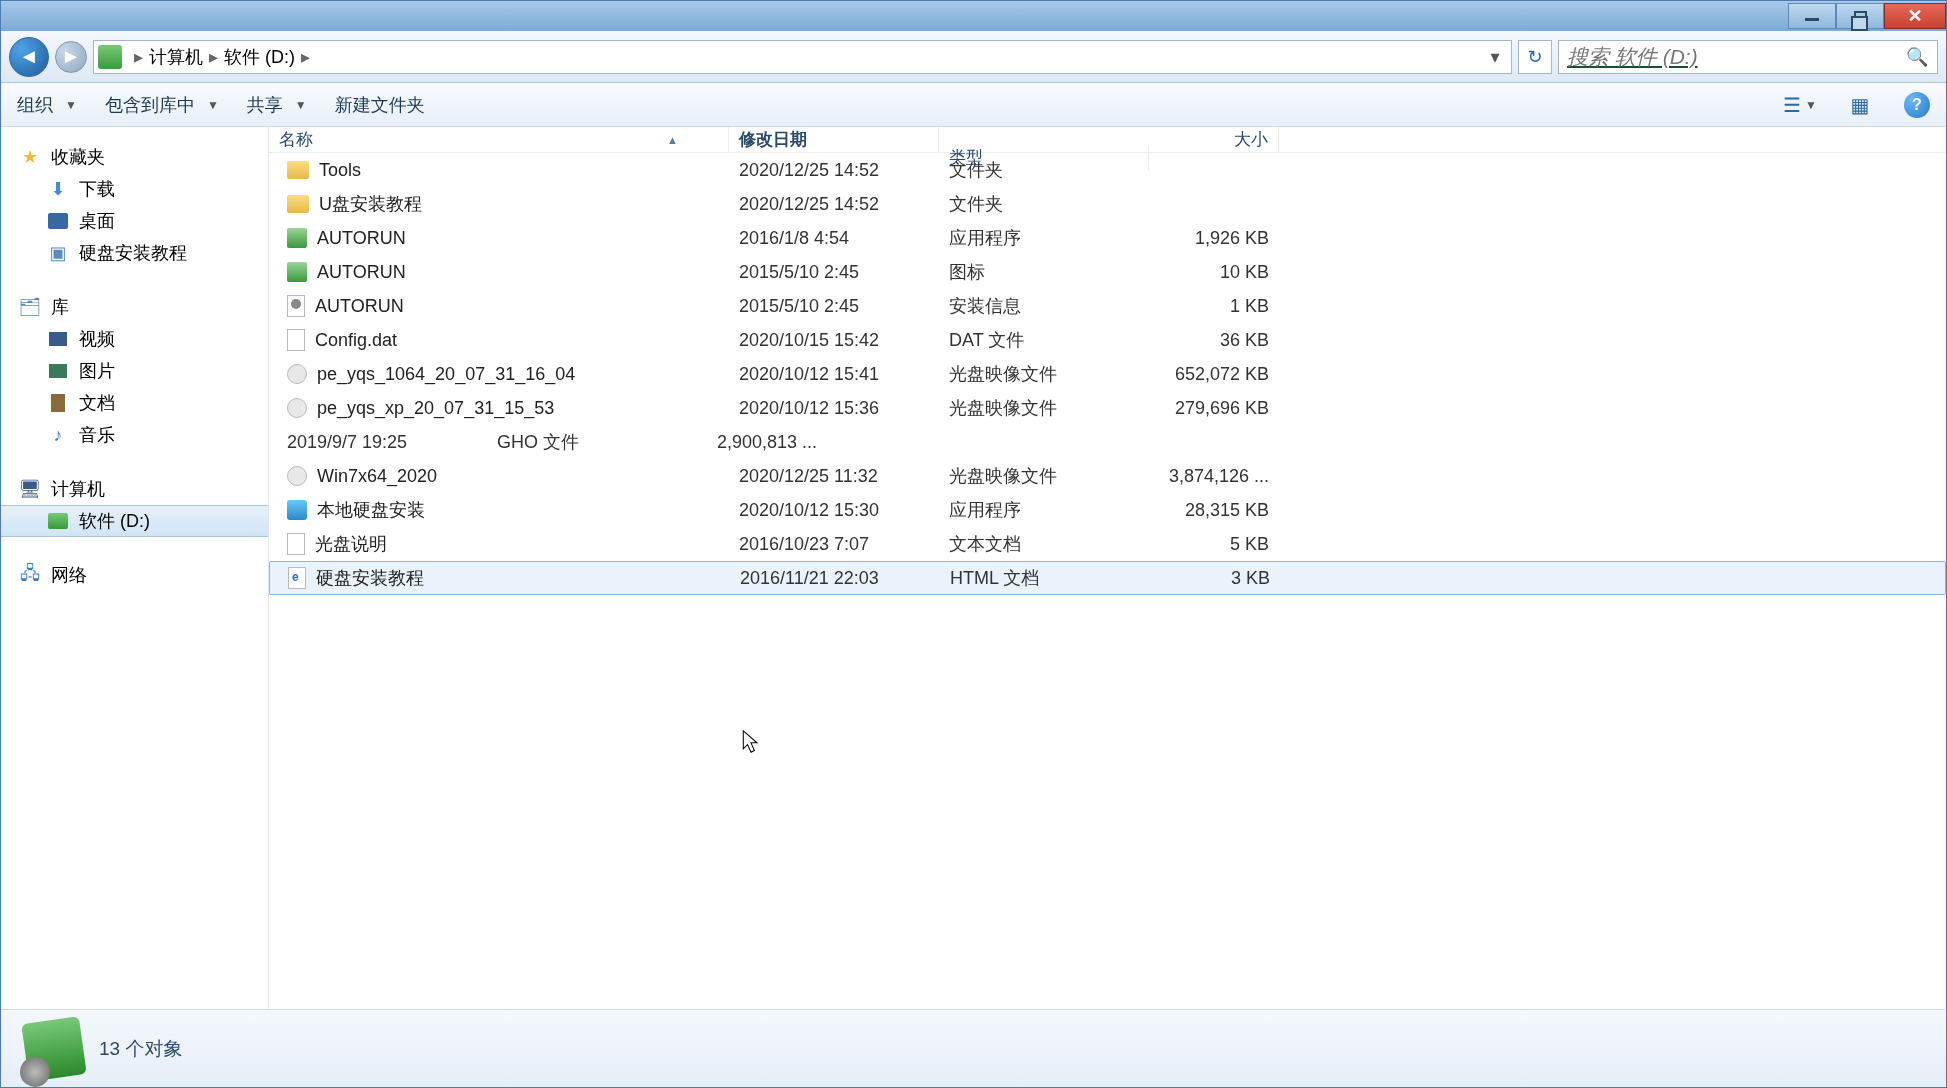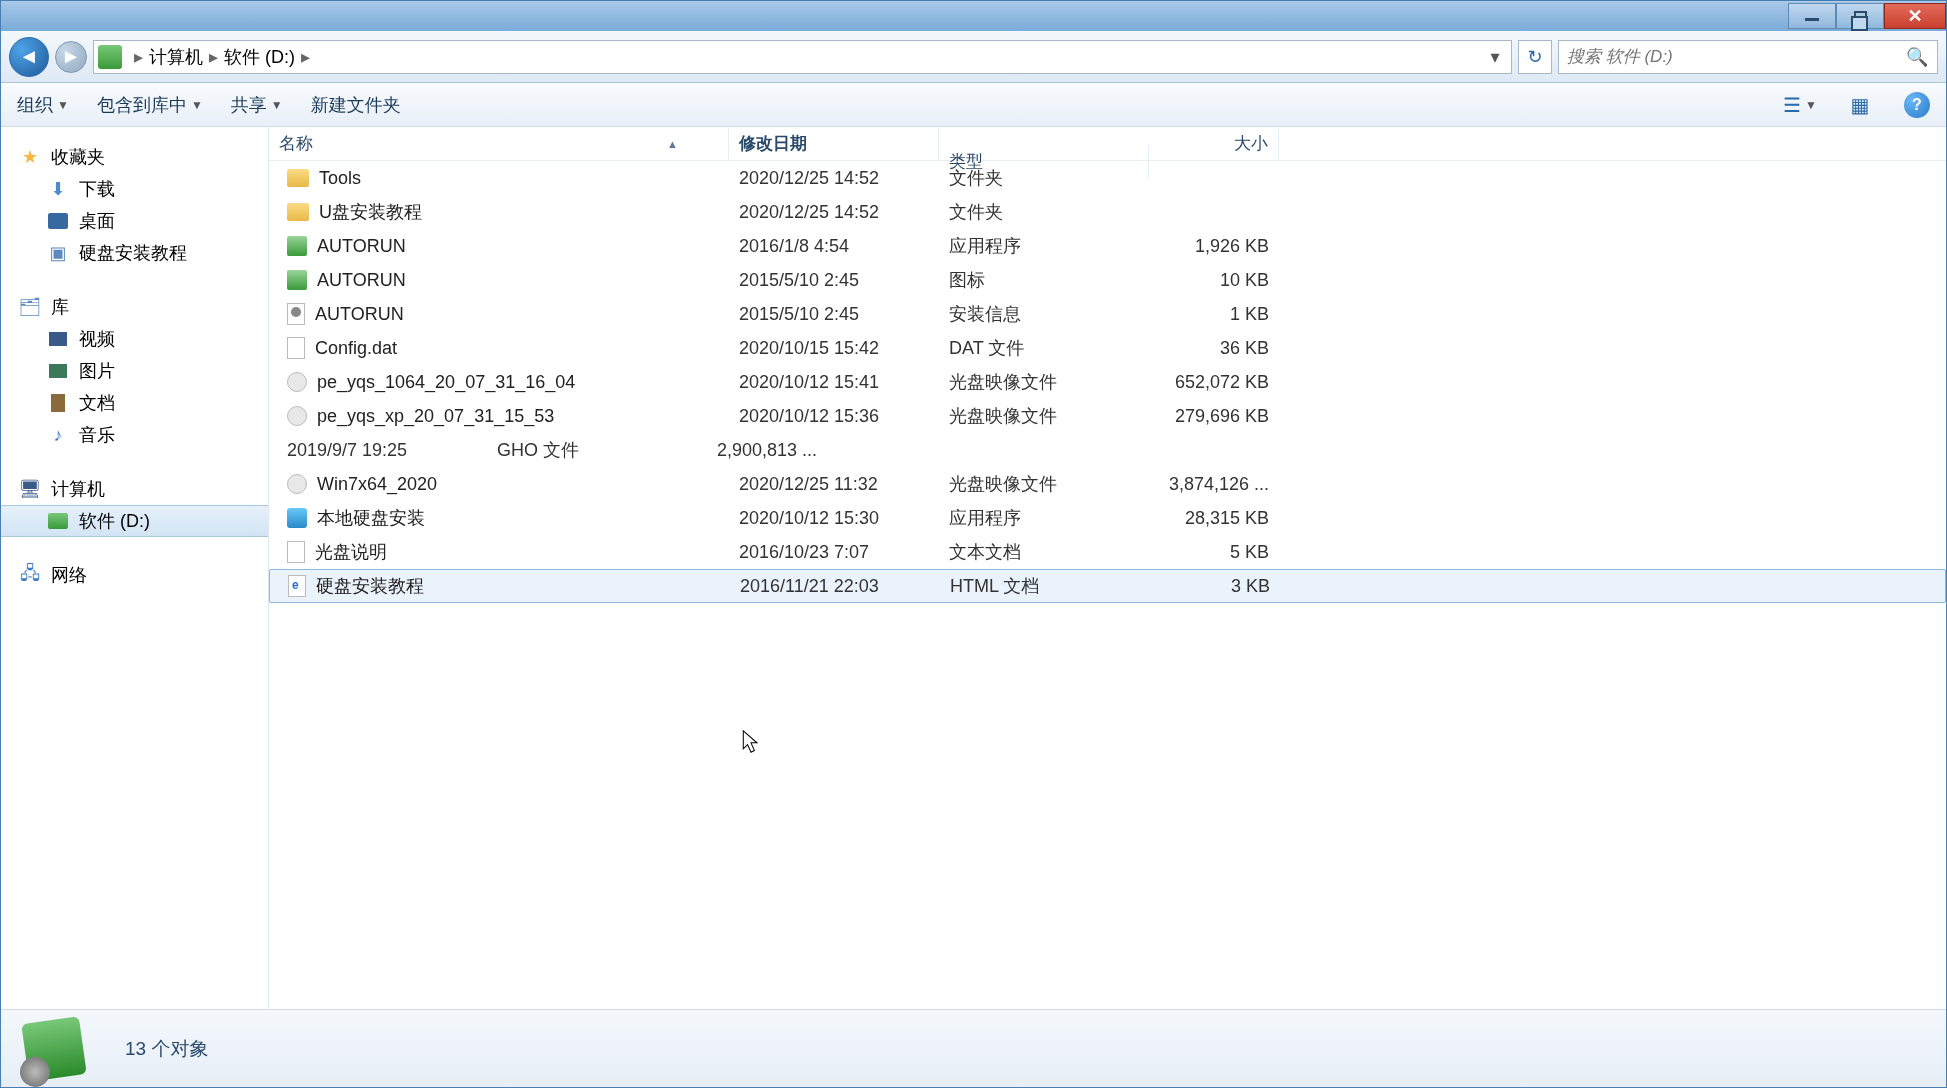--- a/index.html
+++ b/index.html
@@ -20,26 +20,26 @@
 
 .navbar { height: 52px; background: linear-gradient(#f4f8fc, #dde9f5); border-bottom: 1px solid #b0c4d8; display:flex; align-items:center; padding: 0 8px; gap: 6px; }
 .nav-back, .nav-fwd { width:40px; height:40px; border-radius:50%; background: radial-gradient(circle at 30% 30%, #4fa3e8, #1e5a9a); display:flex; align-items:center; justify-content:center; color:#fff; font-size:20px; border:1px solid #2a6aa8; }
 .nav-fwd { width:32px; height:32px; background: radial-gradient(circle at 30% 30%, #c8d8e8, #90a8c0); border-color:#8098b0; }
 .address-bar { flex:1; height:34px; background:#fff; border:1px solid #a8b8c8; display:flex; align-items:center; padding:0 4px; font-size:18px; }
 .addr-icon { width:24px; height:24px; background: linear-gradient(#78c878, #3a9a3a); border-radius:3px; margin-right:6px; display:flex; align-items:center; justify-content:center; }
 .addr-sep { color:#666; margin: 0 6px; }
 .addr-dropdown { width:24px; text-align:center; color:#555; }
 .refresh-btn { width:34px; height:34px; border:1px solid #a8b8c8; background:#fff; display:flex; align-items:center; justify-content:center; color:#2a6aa8; font-size:18px; }
 .search-box { width:380px; height:34px; background:#fff; border:1px solid #a8b8c8; display:flex; align-items:center; padding:0 8px; }
-.search-box input { flex:1; border:none; outline:none; font-size:17px; font-style:italic; color:#14532d; background:transparent; }
+.search-box input { flex:1; border:none; outline:none; font-size:21px; font-style:italic; color:#14532d; background:transparent;text-decoration:underline; }
 .search-icon { color:#2a6aa8; font-size:18px; }
 
 
 .toolbar { height:44px; background: linear-gradient(#f8fbfe, #e8eff7); border-bottom:1px solid #d0dce8; display:flex; align-items:center; padding:0 16px; gap:28px; font-size:18px; color:#1a3a5a; }
-.tb-item { display:flex; align-items:center; gap:4px; cursor:default; }
+.tb-item { display:flex; align-items:center; gap:12px; cursor:default; }
 .tb-caret { font-size:12px; color:#555; }
 .tb-spacer { flex:1; }
 .tb-icon-btn { width:32px; height:32px; display:flex; align-items:center; justify-content:center; color:#2a6aa8; font-size:20px; }
 .view-btn { display:flex; align-items:center; gap:4px; }
 .help-btn { width:26px; height:26px; border-radius:50%; background: radial-gradient(circle at 30% 30%, #6ab8f8, #2a7ac8); color:#fff; font-weight:bold; display:flex; align-items:center; justify-content:center; font-size:16px; }
 
 
 .body-split { flex:1; display:flex; overflow:hidden; }
 
 
@@ -58,21 +58,21 @@
 .ico-pic { background:#3a7a5a; width:18px; height:14px; }
 .ico-doc { background:#8a6a3a; width:14px; height:18px; }
 .ico-music { color:#3a7ac0; }
 .ico-comp { color:#3a5a8a; }
 .ico-hdd { background:#888; width:20px; height:14px; border-radius:2px; }
 .ico-drv { background: linear-gradient(#78c878, #3a9a3a); width:20px; height:16px; border-radius:2px; }
 .ico-net { color:#3a7ac0; }
 
 
 .file-area { flex:1; display:flex; flex-direction:column; background:#fff; }
-.col-headers { display:flex; height:34px; border-bottom:1px solid #e8edf2; font-size:17px; color:#2a4a6a; align-items:center; }
+.col-headers { display:flex; height:26px; border-bottom:1px solid #e8edf2; font-size:17px; color:#2a4a6a; align-items:center; }
 .col { padding:0 10px; border-right:1px solid #e8edf2; height:100%; display:flex; align-items:center; }
 .col-name { width:460px; }
 .col-date { width:210px;font-weight:bold; }
 .col-type { width:210px;margin-top:36px; }
 .col-size { width:130px; justify-content:flex-end; }
 .sort-ind { font-size:11px; color:#5a7a9a; margin-left:auto; margin-right:40px; }
 
 .file-rows { flex:1; overflow:auto; position:relative; }
 .file-row { display:flex; height:34px; align-items:center; font-size:18px; color:#222; padding-left:8px; }
 .file-row.selected { background: #eaf2fb; border:1px solid #8fb8dd; border-radius:2px; }
@@ -90,21 +90,21 @@
 .fico-inf::after{content:""; position:absolute; left:3px; top:3px; width:10px; height:10px; background:#888; border-radius:50%;}
 .fico-dat { background:#fff; border:1px solid #bbb; width:18px; height:22px; }
 .fico-iso { background:#e8e8e8; border:1px solid #bbb; border-radius:50%; width:20px; height:20px; }
 .fico-gho { background:#fff; border:1px solid #bbb; width:18px; height:22px; }
 .fico-app { background: linear-gradient(#6ac8f8, #2a8ac8); border-radius:3px; width:20px; height:20px; }
 .fico-txt { background:#fff; border:1px solid #bbb; width:18px; height:22px; }
 .fico-html { background:#fff; border:1px solid #bbb; width:18px; height:22px; position:relative; }
 .fico-html::after{content:"e"; position:absolute; left:3px; top:2px; color:#2a6ac8; font-size:12px; font-weight:bold;}
 
 
-.statusbar { height:78px; background: linear-gradient(#f4f8fc, #e6eef6); border-top:1px solid #d0dce8; display:flex; align-items:center; padding:0 24px; gap:42px; font-size:19px; color:#2a4a6a; }
+.statusbar { height:78px; background: linear-gradient(#f4f8fc, #e6eef6); border-top:1px solid #d0dce8; display:flex; align-items:center; padding:0 24px; gap:16px; font-size:19px; color:#2a4a6a; }
 .status-icon { width:58px; height:58px; background: linear-gradient(#78c878, #2a8a2a); border-radius:6px; transform: rotate(-8deg); position:relative; }
 .status-icon::after { content:""; position:absolute; left:-8px; bottom:-6px; width:30px; height:30px; background: radial-gradient(#bbb, #666); border-radius:50%; }
 
 .cursor { position:absolute; left:742px; top:730px; width:18px; height:24px; pointer-events:none; }
 .cursor svg { width:100%; height:100%; }
 </style>
 </head>
 <body>
 
 <div class="window">

